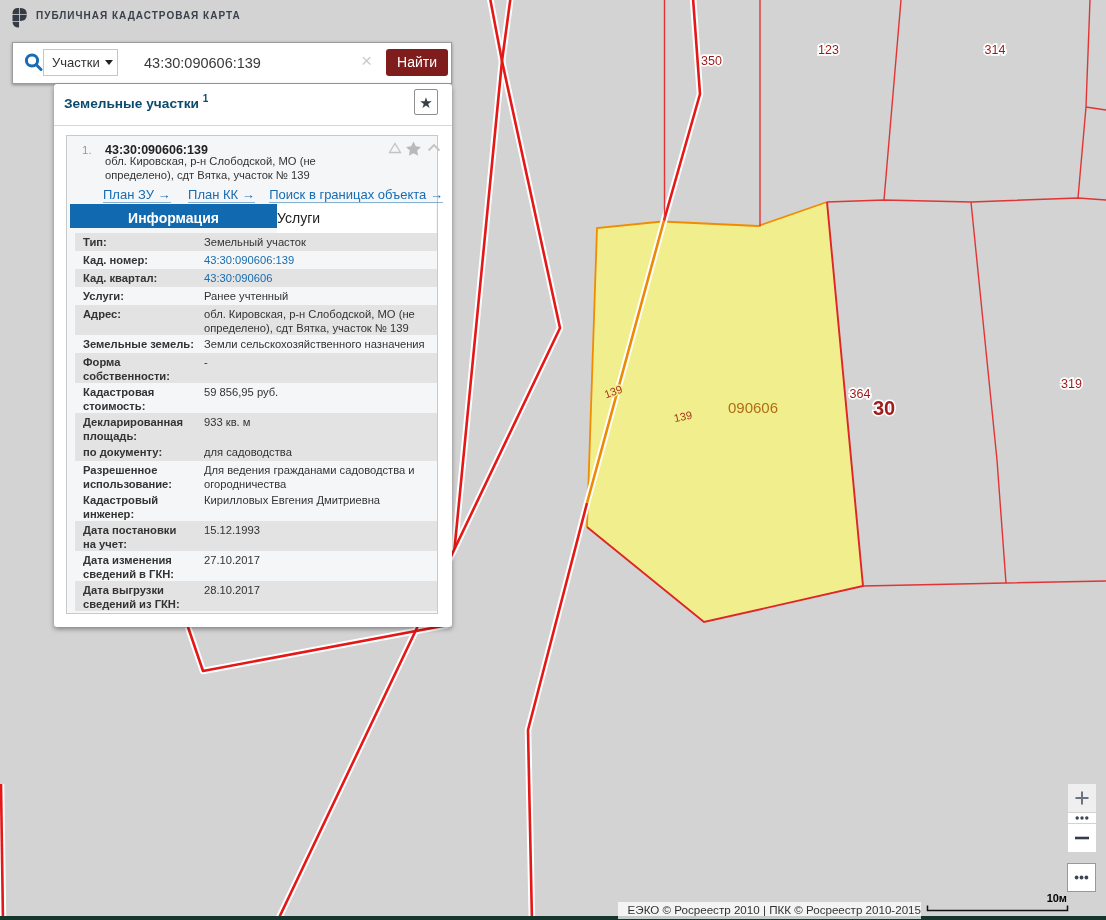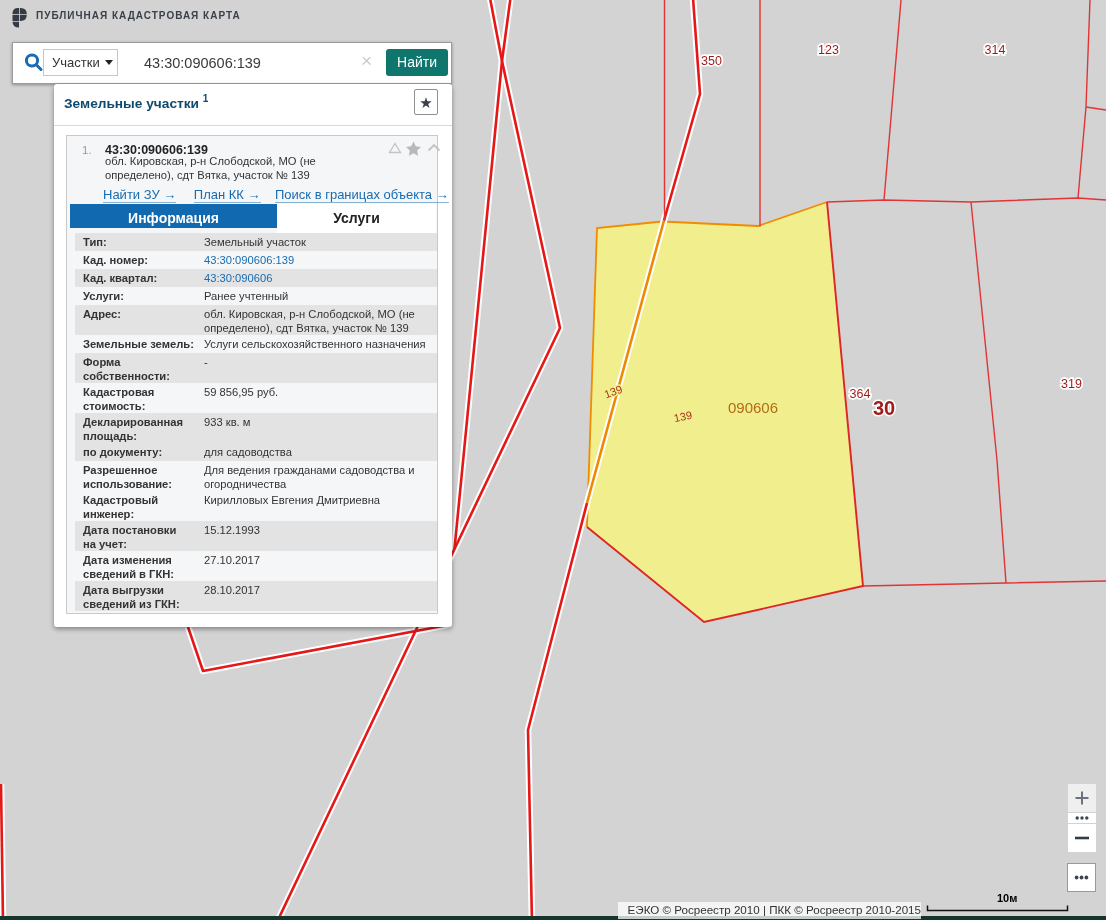--- a/index.html
+++ b/index.html
@@ -8,54 +8,54 @@
 #maplayer{position:absolute;left:0;top:0;z-index:0}
 #toplayer{position:absolute;left:0;top:0;z-index:20;pointer-events:none}
 
 #hdr-title{left:36px;top:10px;font-size:10px;font-weight:bold;letter-spacing:1px;color:#3a414b;z-index:5}
 
 #sbar{left:12px;top:42px;width:440px;height:42px;background:#fff;border:1px solid #9c9c9c;box-shadow:0 1px 3px rgba(0,0,0,.35);z-index:5}
 #drop{left:43px;top:49px;width:75px;height:27px;border:1px solid #c6c6c6;border-radius:0;font-size:13px;color:#333;line-height:25px;padding-left:8px;z-index:6}
 #drop .car{display:inline-block;margin-left:5px;width:0;height:0;border-left:4.5px solid transparent;border-right:4.5px solid transparent;border-top:5px solid #222;vertical-align:2px}
 #sq{left:144px;top:55px;font-size:14.5px;color:#3a3a3a;z-index:6}
 #clr{left:361px;top:50px;font-size:19px;color:#c6ccd2;z-index:6}
-#btn{left:386px;top:49px;width:62px;height:27px;background:#0f766e;border-radius:3px;color:#fff;font-size:14px;text-align:center;line-height:27px;z-index:6}
+#btn{left:386px;top:49px;width:62px;height:27px;background:#7f1d1d;border-radius:3px;color:#fff;font-size:14px;text-align:center;line-height:27px;z-index:6}
 
 #panel{left:54px;top:84px;width:398px;height:543px;background:#fff;border-radius:3px;box-shadow:0 2px 5px rgba(0,0,0,.4);z-index:5}
 #ph{position:absolute;left:0;top:0;width:100%;height:42px;border-bottom:1px solid #d8d8d8}
 #ph .t{position:absolute;left:10px;top:9px;font-size:13.7px;font-weight:bold;color:#0c4a6e}
 #ph .t sup{font-size:10px}
 #star{position:absolute;right:14px;top:5px;width:24px;height:26px;border:1px solid #8f8f8f;border-radius:2px;text-align:center;line-height:26px;font-size:15px;color:#39404a}
 #card{position:absolute;left:12px;top:51px;width:372px;height:479px;background:#f5f6f8;border:1px solid #c9c9c9}
 #card .num{position:absolute;left:15px;top:8px;font-size:11.5px;color:#999}
 #card .cad{position:absolute;left:38px;top:7px;font-size:12.5px;font-weight:bold;color:#222}
 #card .adr{position:absolute;left:38px;top:19px;font-size:11.2px;color:#333;line-height:13.5px}
 #links{position:absolute;left:36px;top:51px;font-size:13px;color:#176cb1;white-space:nowrap}
 #links span{border-bottom:1px solid rgba(30,108,169,.5)}
 #links .s1{margin-right:17.5px}
 #links .s2{margin-right:14.5px}
 #tabs{position:absolute;left:3px;top:68px;width:366px;height:28.5px}
 #tabs .on{position:absolute;left:0;top:0;width:207px;height:24px;background:#1169af;color:#fff;font-size:14px;font-weight:bold;text-align:center;line-height:28.5px}
-#tabs .off{position:absolute;left:207px;top:0;width:159px;height:28.5px;background:#fff;color:#222;font-size:14px;font-weight:bold;text-align:center;line-height:28.5px}
+#tabs .off{position:absolute;left:207px;top:0;width:159px;height:28.5px;background:#fff;color:#222;font-size:14px;font-weight:normal;text-align:left;line-height:28.5px}
 #tbl{position:absolute;left:8px;top:97px;width:362px}
 .row{position:relative;width:100%;font-size:11.2px;line-height:14px;color:#333}
 .row.g{background:#e3e3e4}
 .row .k{position:absolute;left:8px;top:2px;width:118px;font-weight:bold}
 .row .v{position:absolute;left:129px;top:2px;width:228px}
 .row .v.lnk{color:#176cb1}
 .h18{height:18px}.h30{height:30px}
 
 #cplus{left:1068px;top:784px;width:28px;height:28px;background:#efefef}
 #cdots1{left:1068px;top:813px;width:28px;height:10px;background:#fff}
 #cminus{left:1068px;top:824px;width:28px;height:28px;background:#fff}
 #cdots2{left:1067px;top:863px;width:29px;height:29px;background:#fff;border:1px solid #999}
 
 #attr{left:618px;top:902px;width:303px;height:17px;background:rgba(255,255,255,.75);font-size:11.6px;color:#333;text-align:right;line-height:16px;z-index:5}
 #strip{left:0;top:916px;width:1106px;height:4px;background:#16352c}
-#scaletxt{left:997px;top:892px;width:70px;font-size:11px;font-weight:bold;color:#000;}
+#scaletxt{left:997px;top:892px;width:70px;font-size:11px;font-weight:bold;color:#000;text-align:right}
 </style></head>
 <body>
 <svg id="maplayer" width="1106" height="920" viewBox="0 0 1106 920">
 
   <polygon points="597,228 662,221.5 758,226 827,202 863,586 704,622 587,527" fill="#f1ee8d"></polygon>
   <polyline points="587,527 597,228 662,221.5 758,226 827,202" fill="none" stroke="#f08c00" stroke-width="1.8"></polyline>
   <polyline points="827,202 863,586 704,622 587,527" fill="none" stroke="#e02525" stroke-width="1.9"></polyline>
 
   <g fill="none" stroke="#fff" stroke-width="6.6" stroke-linejoin="round">
     <path d="M490,-2 L502,61 L560,328 L454.5,549 L277,922"></path>
@@ -118,21 +118,21 @@
 
 <div class="abs" id="panel">
   <div id="ph">
       <span class="t">Земельные участки <sup>1</sup></span>
       <span id="star">★</span>
     </div>
   <div id="card">
     <span class="num">1.</span>
     <span class="cad">43:30:090606:139</span>
     <div class="adr">обл. Кировская, р-н Слободской, МО (не<br>определено), сдт Вятка, участок № 139</div>
-    <div id="links"><span class="s1">Найти ЗУ →</span><span class="s2">План КК →</span><span>Поиск в границах объекта →</span></div>
+    <div id="links"><span class="s1">План ЗУ →</span><span class="s2">План КК →</span><span>Поиск в границах объекта →</span></div>
     <div id="tabs">
         <div class="on">Информация</div>
         <div class="off">Услуги</div>
       </div>
     <div id="tbl">
       <div class="row g h18">
           <span class="k">Тип:</span>
           <span class="v">Земельный участок</span>
         </div>
       <div class="row h18">
@@ -146,21 +146,21 @@
       <div class="row h18">
           <span class="k">Услуги:</span>
           <span class="v">Ранее учтенный</span>
         </div>
       <div class="row g h30">
           <span class="k">Адрес:</span>
           <span class="v">обл. Кировская, р-н Слободской, МО (не<br>определено), сдт Вятка, участок № 139</span>
         </div>
       <div class="row h18">
           <span class="k">Земельные земель:</span>
-          <span class="v">Услуги сельскохозяйственного назначения</span>
+          <span class="v">Земли сельскохозяйственного назначения</span>
         </div>
       <div class="row g h30">
           <span class="k">Форма<br>собственности:</span>
           <span class="v">-</span>
         </div>
       <div class="row h30">
           <span class="k">Кадастровая<br>стоимость:</span>
           <span class="v">59 856,95 руб.</span>
         </div>
       <div class="row g h30">

